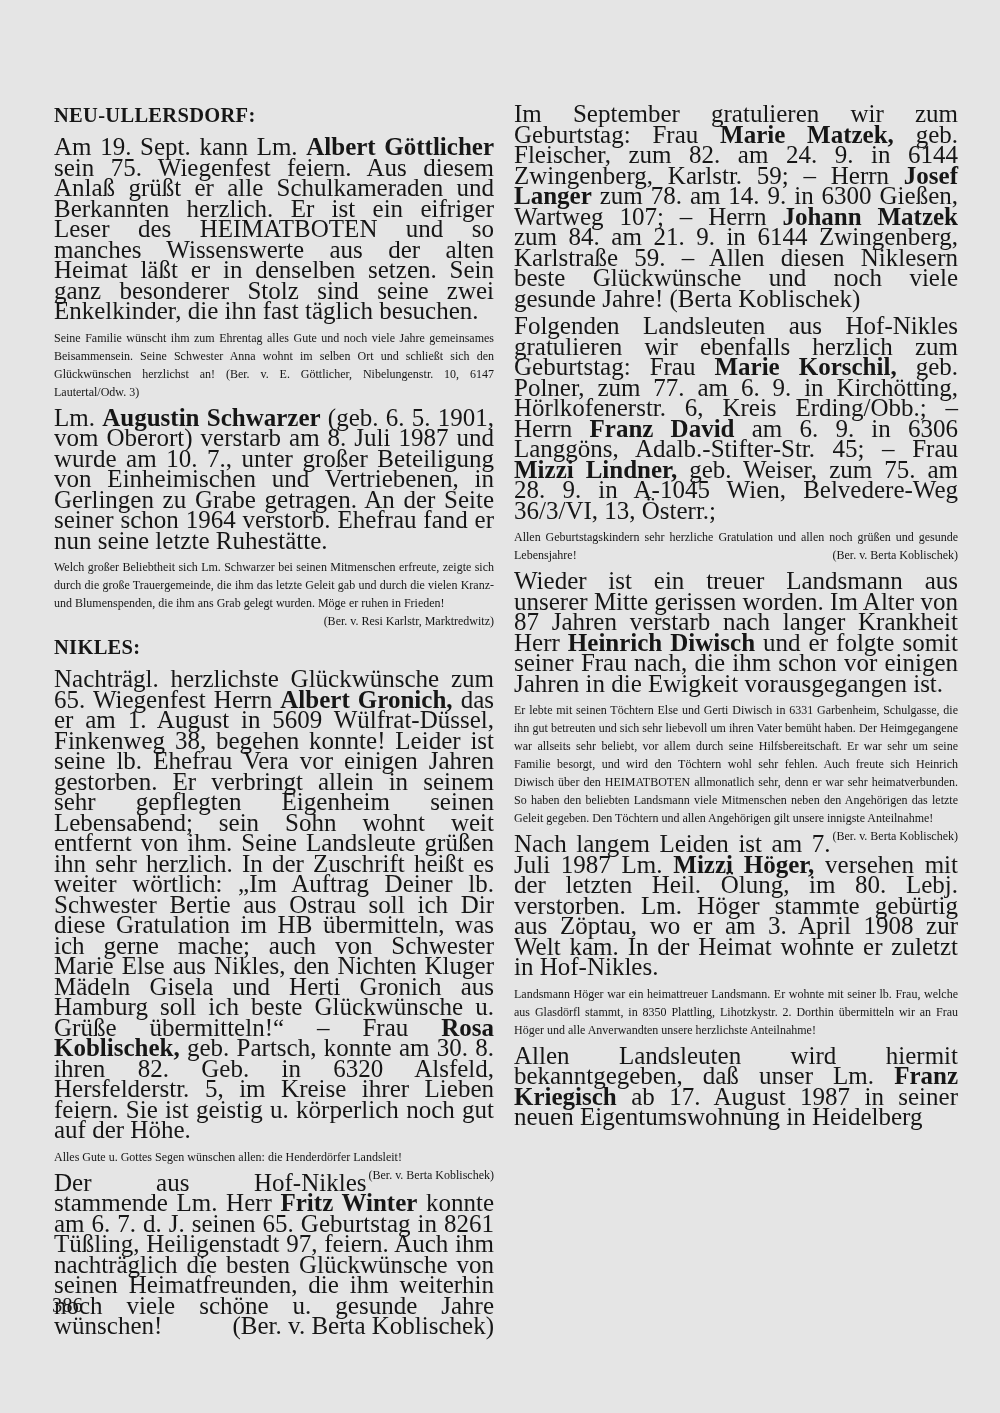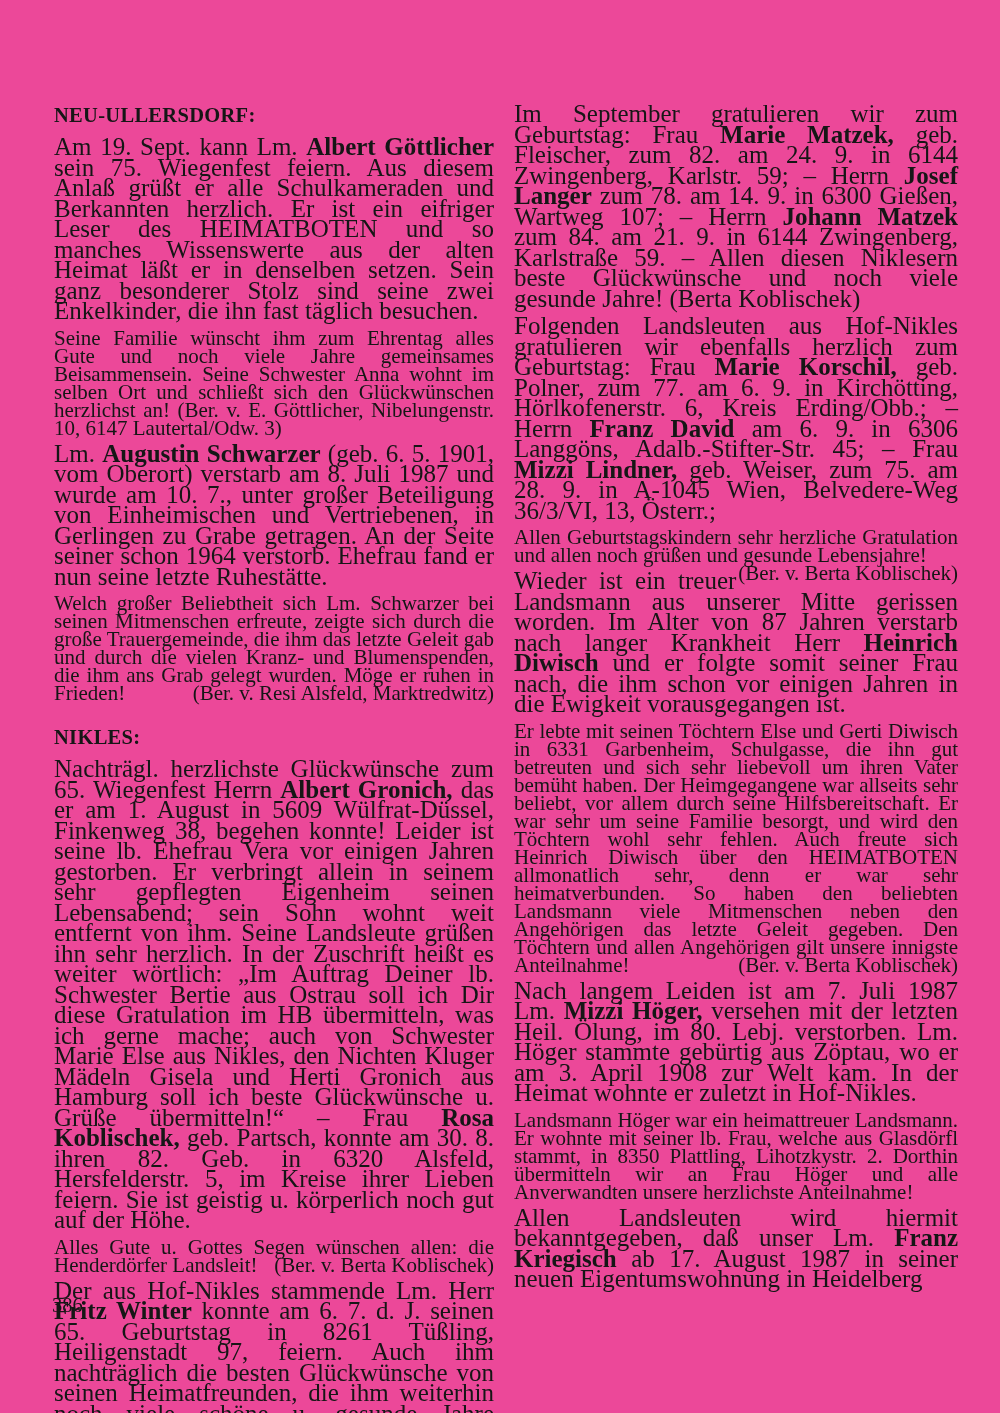--- a/index.html
+++ b/index.html
@@ -1,40 +1,40 @@
 <!DOCTYPE html>
 <html lang="de"><head>
 <meta charset="utf-8">
 <style>
   html,body{margin:0;padding:0;}
   .page{
     position:relative;
     width:1000px;
     height:1413px;
-    background:#ec4899;
+    background:#e5e5e5;
     overflow:hidden;
     font-family:"Liberation Serif","DejaVu Serif",serif;
     color:#161616;
   }
   .column{
     position:absolute;
     top:104px;
   }
   .column.left{ left:54px;  width:440px; }
   .column.right{ left:514px; width:444px; }
   .para{
     font-size:25px;
     line-height:20.5px;
     text-align:justify;
     margin:0 0 7px 0;
     hyphens:auto;
     -webkit-hyphens:auto;
   }
   .para.small{
-    font-size:21px;
+    font-size:12px;
     line-height:18px;
   }
   .heading{
     font-size:20.5px;
     font-weight:bold;
     letter-spacing:.3px;
     margin:24px 0 10px 0;
   }
   .heading.first{ margin-top:0; }
   .heading.big-gap{ margin-top:46px; }
@@ -57,21 +57,21 @@
 
   <div class="column left">
     <h2 class="heading first">NEU-ULLERSDORF:</h2>
 
     <p class="para"><span><span>Am 19. Sept. kann Lm. </span><b>Albert Göttlicher</b><span> sein 75. Wiegenfest feiern. Aus diesem Anlaß grüßt er alle Schulkameraden und Berkannten herzlich. Er ist ein eifriger Leser des HEIMATBOTEN und so manches Wissenswerte aus der alten Heimat läßt er in denselben setzen. Sein ganz besonderer Stolz sind seine zwei Enkelkinder, die ihn fast täglich besuchen.</span></span></p>
 
     <p class="para small"><span><span>Seine Familie wünscht ihm zum Ehrentag alles Gute und noch viele Jahre gemeinsames Beisammensein. Seine Schwester Anna wohnt im selben Ort und schließt sich den Glückwünschen herzlichst an! (Ber. v. E. Göttlicher, Nibelungenstr. 10, 6147 Lautertal/Odw. 3)</span></span></p>
 
     <p class="para"><span><span>Lm. </span><b>Augustin Schwarzer</b><span> (geb. 6. 5. 1901, vom Oberort) verstarb am 8. Juli 1987 und wurde am 10. 7., unter großer Beteiligung von Einheimischen und Vertriebenen, in Gerlingen zu Grabe getragen. An der Seite seiner schon 1964 verstorb. Ehefrau fand er nun seine letzte Ruhestätte.</span></span></p>
 
-    <p class="para small"><span><span>Welch großer Beliebtheit sich Lm. Schwarzer bei seinen Mitmenschen erfreute, zeigte sich durch die große Trauergemeinde, die ihm das letzte Geleit gab und durch die vielen Kranz- und Blumenspenden, die ihm ans Grab gelegt wurden. Möge er ruhen in Frieden!</span></span><span class="credit">(Ber. v. Resi Alsfeld, Marktredwitz)</span></p>
+    <p class="para small"><span><span>Welch großer Beliebtheit sich Lm. Schwarzer bei seinen Mitmenschen erfreute, zeigte sich durch die große Trauergemeinde, die ihm das letzte Geleit gab und durch die vielen Kranz- und Blumenspenden, die ihm ans Grab gelegt wurden. Möge er ruhen in Frieden!</span></span><span class="credit">(Ber. v. Resi Karlstr, Marktredwitz)</span></p>
 
     <h2 class="heading">NIKLES:</h2>
 
     <p class="para"><span><span>Nachträgl. herzlichste Glückwünsche zum 65. Wiegenfest Herrn </span><b>Albert Gronich,</b><span> das er am 1. August in 5609 Wülfrat-Düssel, Finkenweg 38, begehen konnte! Leider ist seine lb. Ehefrau Vera vor einigen Jahren gestorben. Er verbringt allein in seinem sehr gepflegten Eigenheim seinen Lebensabend; sein Sohn wohnt weit entfernt von ihm. Seine Landsleute grüßen ihn sehr herzlich. In der Zuschrift heißt es weiter wörtlich: „Im Auftrag Deiner lb. Schwester Bertie aus Ostrau soll ich Dir diese Gratulation im HB übermitteln, was ich gerne mache; auch von Schwester Marie Else aus Nikles, den Nichten Kluger Mädeln Gisela und Herti Gronich aus Hamburg soll ich beste Glückwünsche u. Grüße übermitteln!“ – Frau </span><b>Rosa Koblischek,</b><span> geb. Partsch, konnte am 30. 8. ihren 82. Geb. in 6320 Alsfeld, Hersfelderstr. 5, im Kreise ihrer Lieben feiern. Sie ist geistig u. körperlich noch gut auf der Höhe.</span></span></p>
 
     <p class="para small"><span><span>Alles Gute u. Gottes Segen wünschen allen: die Henderdörfer Landsleit!</span></span><span class="credit">(Ber. v. Berta Koblischek)</span></p>
 
     <p class="para"><span><span>Der aus Hof-Nikles stammende Lm. Herr </span><b>Fritz Winter</b><span> konnte am 6. 7. d. J. seinen 65. Geburtstag in 8261 Tüßling, Heiligenstadt 97, feiern. Auch ihm nachträglich die besten Glückwünsche von seinen Heimatfreunden, die ihm weiterhin noch viele schöne u. gesunde Jahre wünschen!</span></span><span class="credit">(Ber. v. Berta Koblischek)</span></p>
   </div>
 

